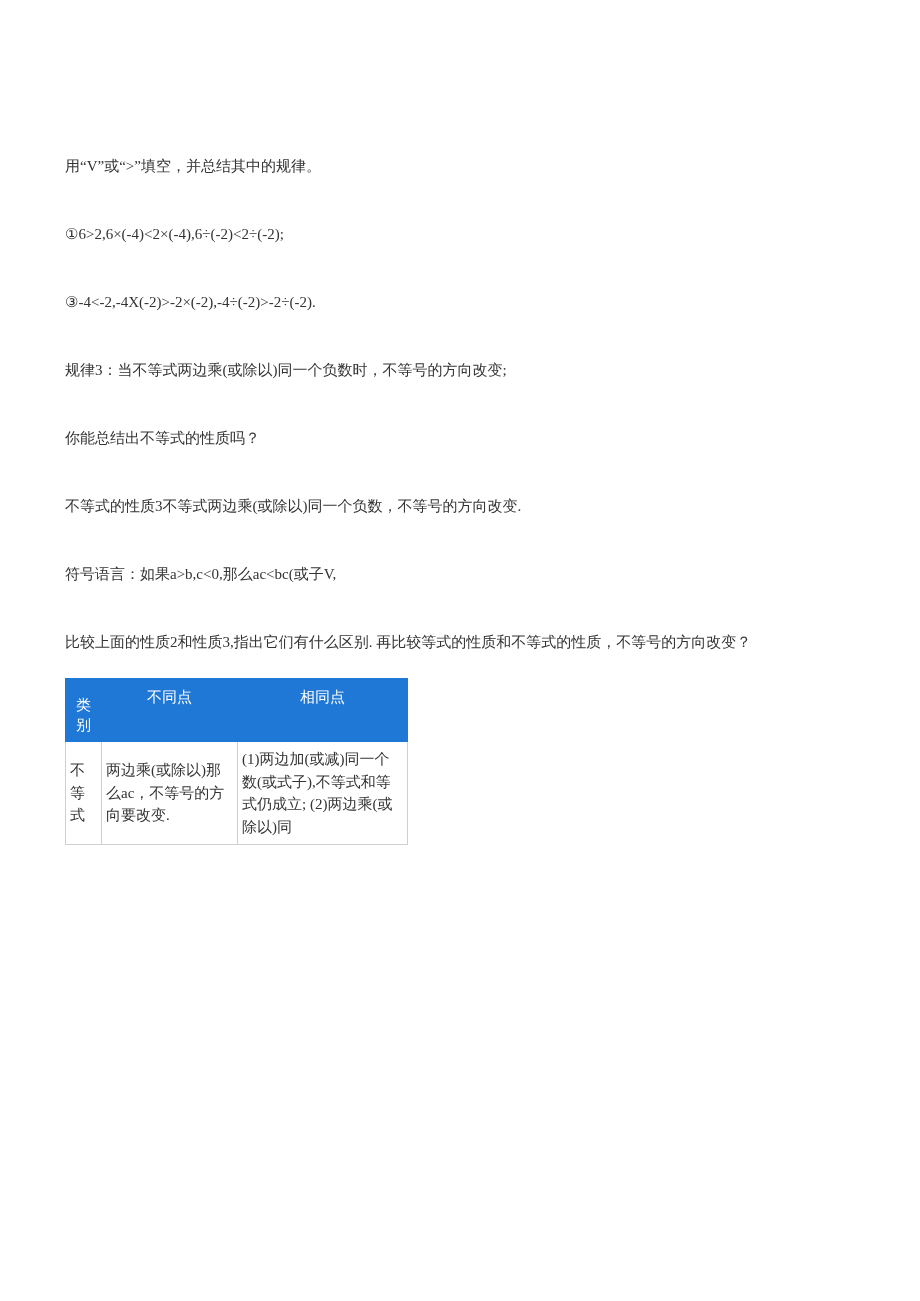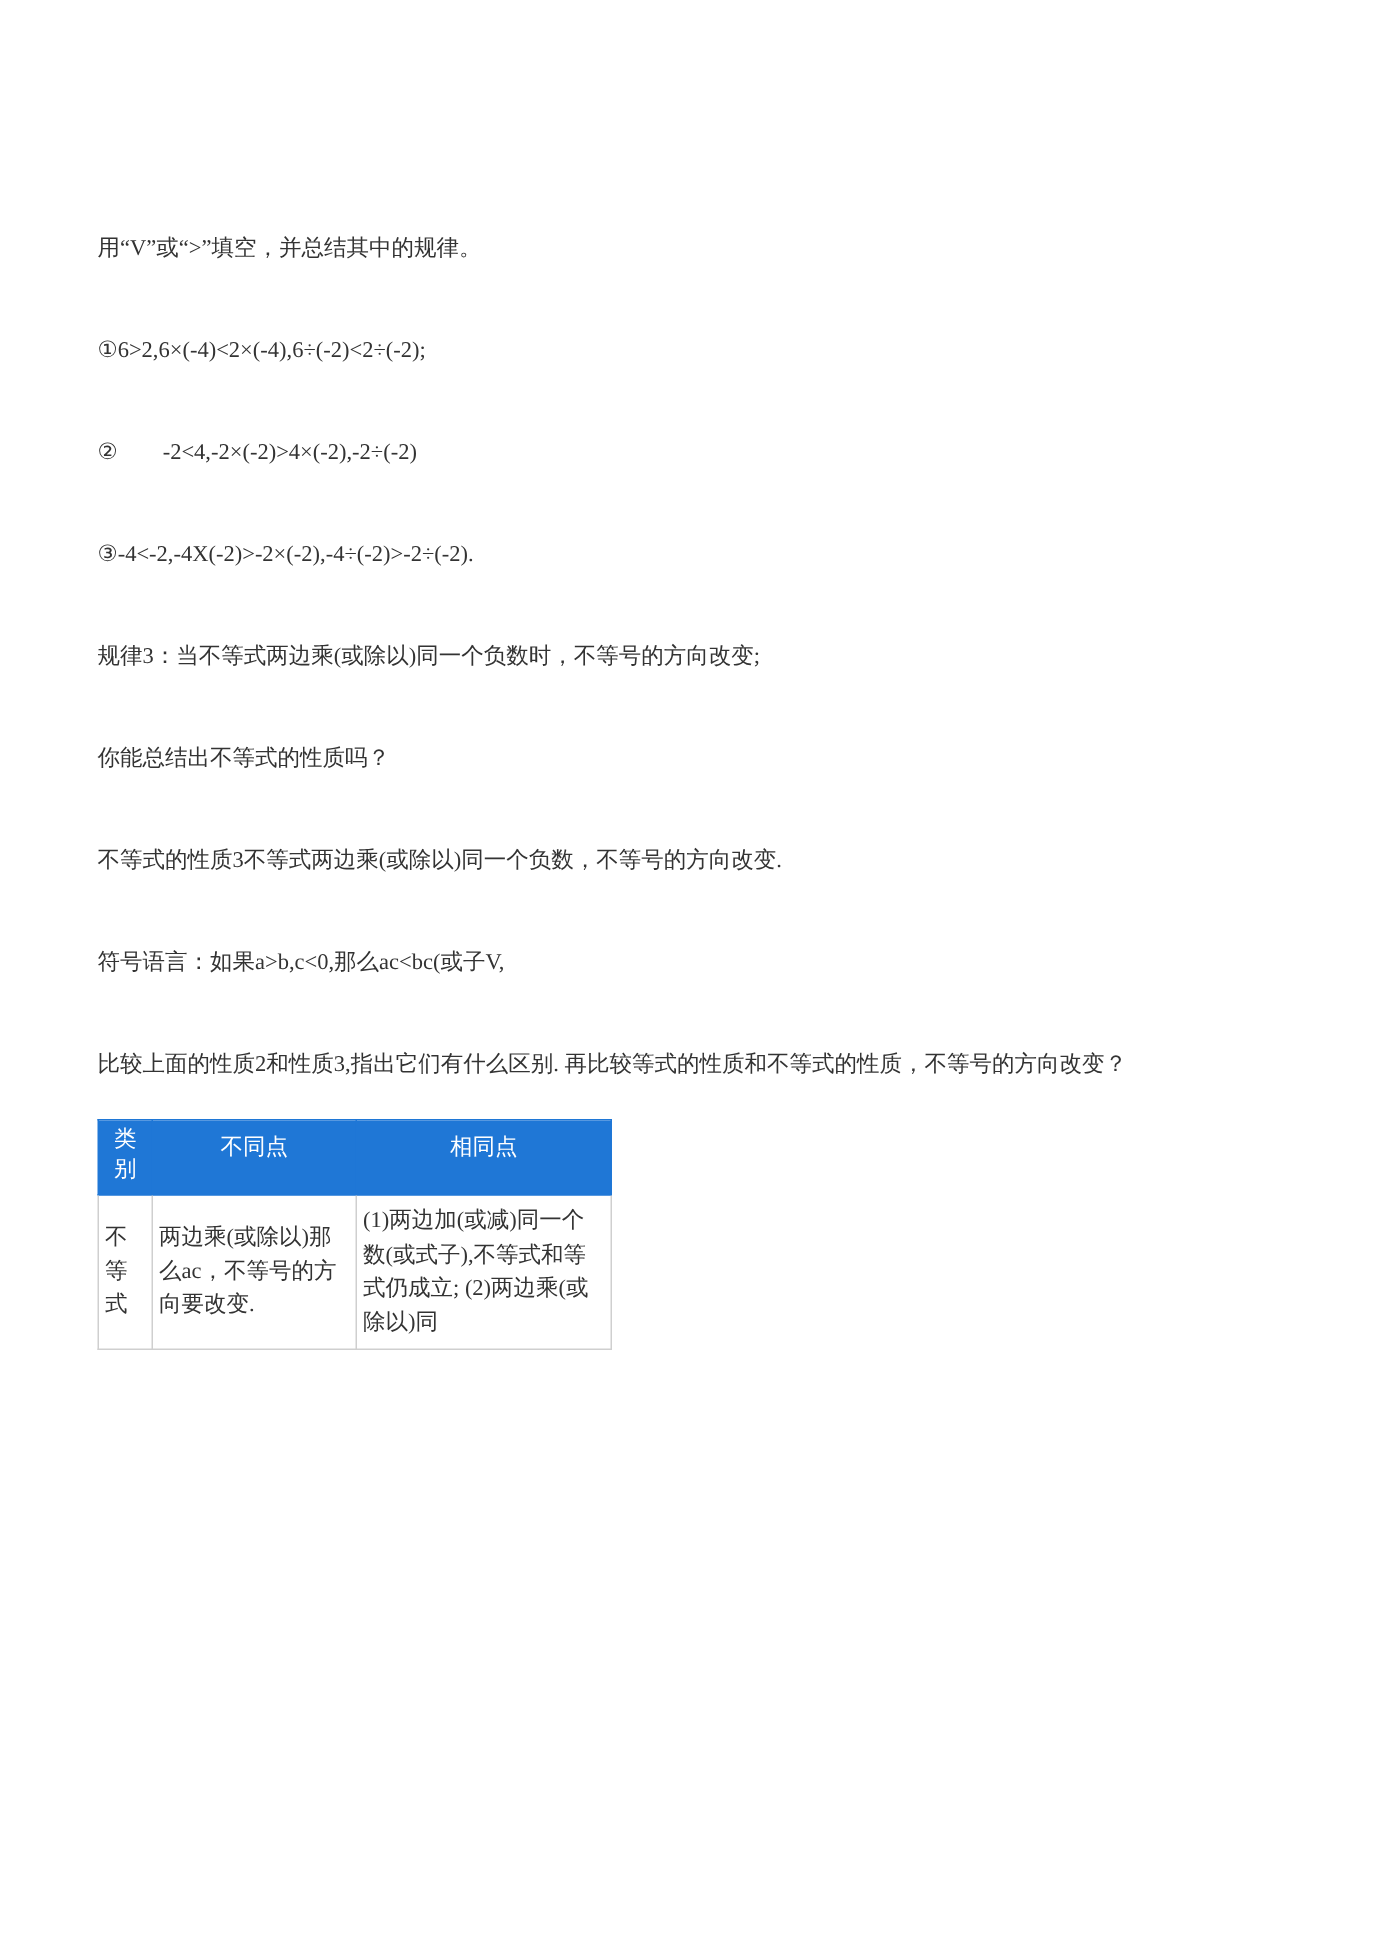--- a/index.html
+++ b/index.html
@@ -34,21 +34,21 @@
       font-weight: normal;
       border: 1px solid #1f77d6;
       font-size: 15px;
       padding: 6px 6px;
       text-align: center;
       vertical-align: top;
     }
     table.comp-table th.narrow {
       width: 36px;
       line-height: 1.3;
-      padding-top: 4px;
+      padding-top: 17px;
     }
     table.comp-table th.mid {
       width: 136px;
     }
     table.comp-table th.wide {
       width: 170px;
     }
     table.comp-table td {
       border: 1px solid #cfcfcf;
       border-top: none;
@@ -74,21 +74,20 @@
 
 <div class="para">
   <span>用“V”或“&gt;”填空，并总结其中的规律。</span>
 </div>
 
 <div class="para">
   <span>①6&gt;2,6×(-4)&lt;2×(-4),6÷(-2)&lt;2÷(-2);</span>
 </div>
 
 <div class="para">
-  <div style="margin-bottom:18px;">②　　-2&lt;4,-2×(-2)&gt;4×(-2),-2÷(-2)</div>
 </div>
 
 <div class="para">
   <span>③-4&lt;-2,-4X(-2)&gt;-2×(-2),-4÷(-2)&gt;-2÷(-2).</span>
 </div>
 
 <div class="para">
   <span>规律3：当不等式两边乘(或除以)同一个负数时，不等号的方向改变;</span>
 </div>
 

